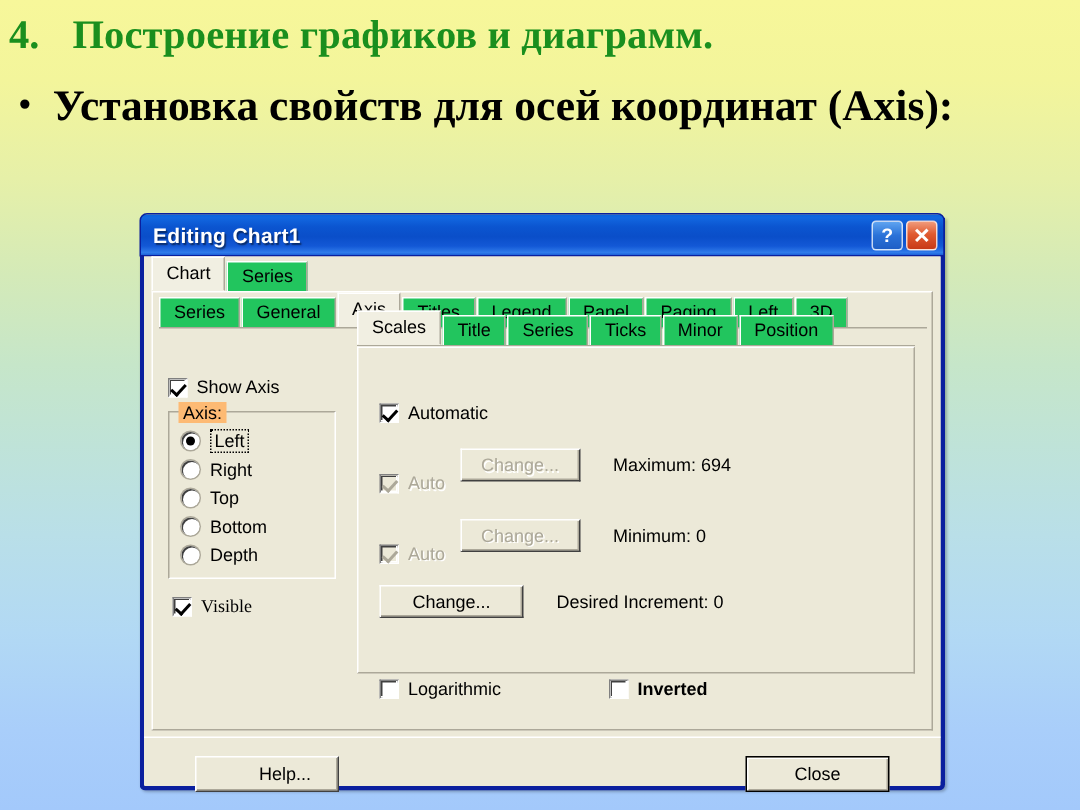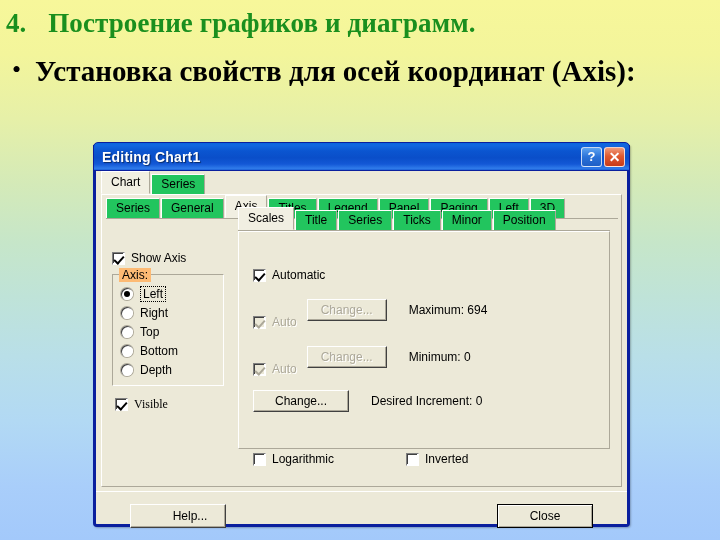--- a/index.html
+++ b/index.html
@@ -340,21 +340,21 @@
   .btn-change-big { width: 96px; }
   .valtext {
     font-family: Liberation Sans, sans-serif;
     font-size: 12px;
     color: #000;
     margin-left: 22px;
     white-space: nowrap;
   }
   .row-incr { margin-top: 14px; }
   .row-logs { margin-top: 16px; }
-  .inv-gap { margin-left: 72px; }
+  .inv-gap { margin-left: 72px; font-weight: bold; }
 
   
   .buttonbar {
     position: absolute;
     left: 0; top: 320px;
     width: 531px; height: 56px;
     border-top: 1px solid #ffffff;
     box-sizing: border-box;
   }
   .btn-help {

